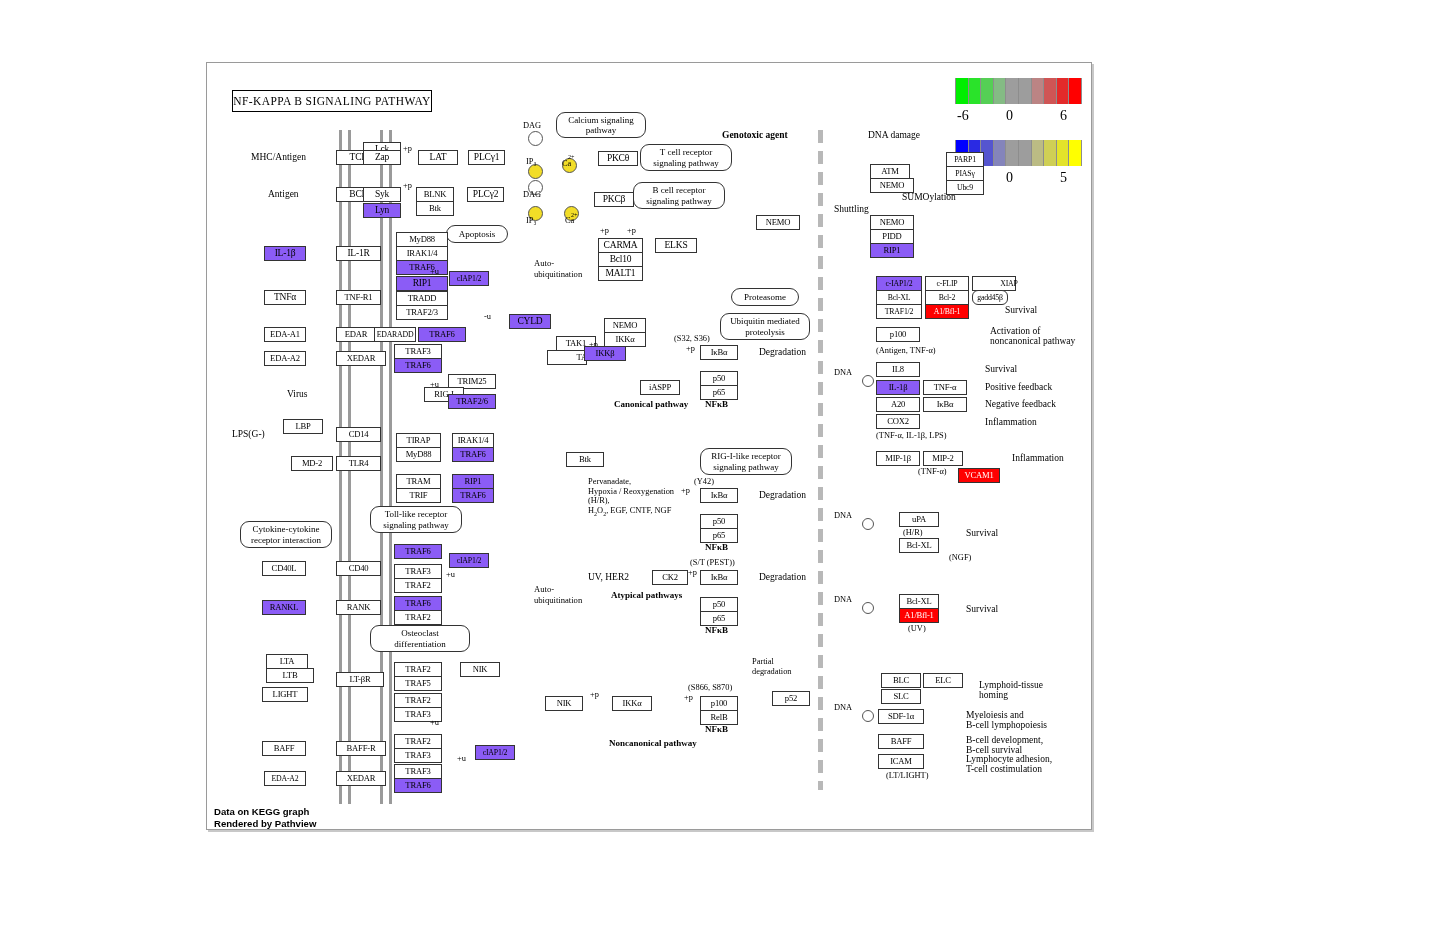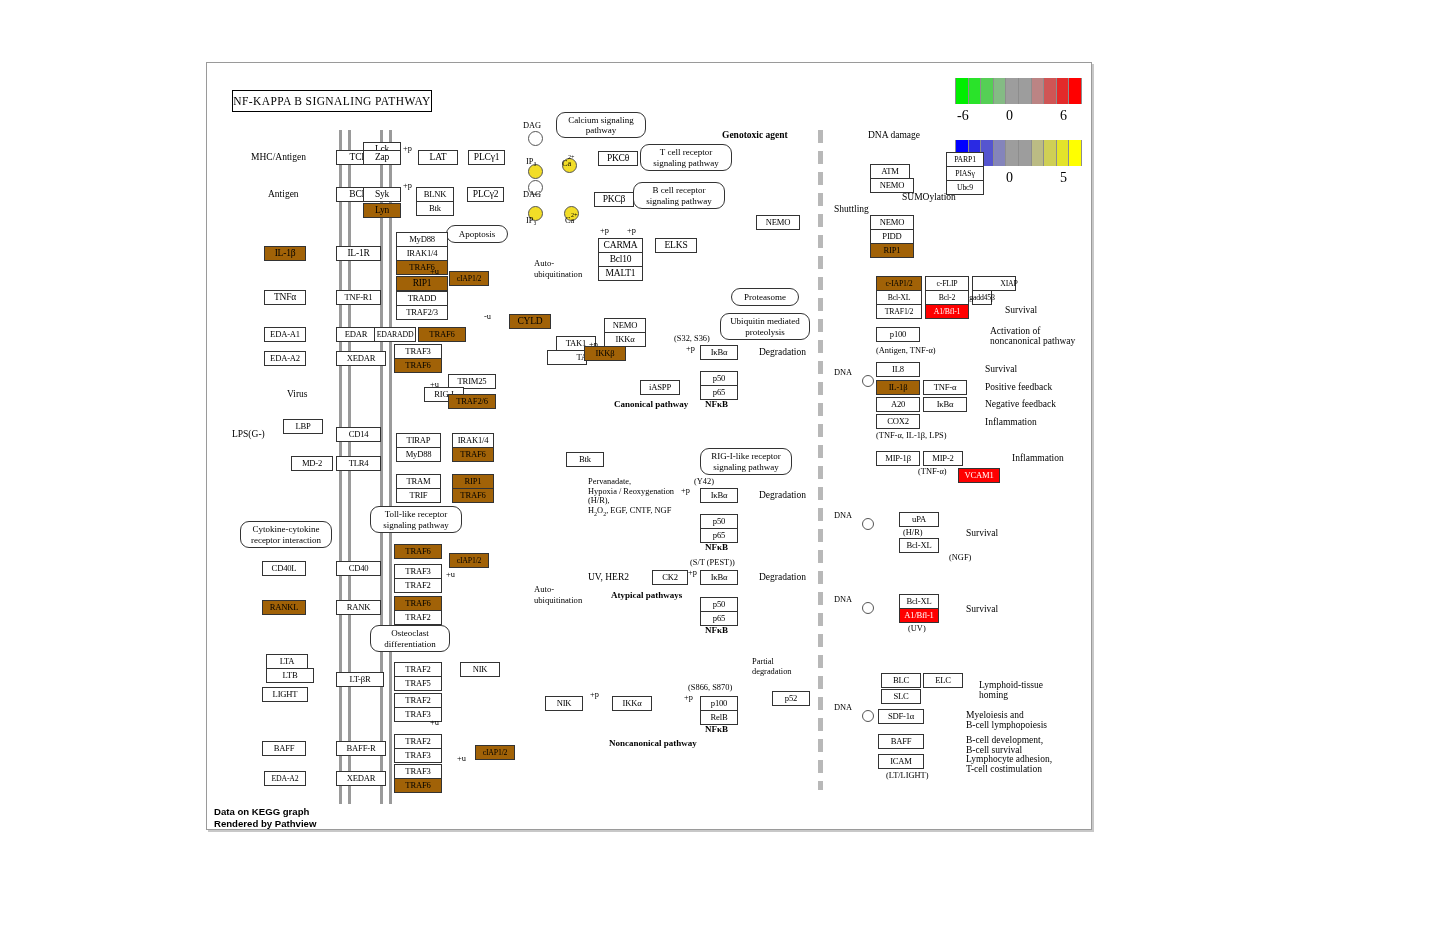--- a/index.html
+++ b/index.html
@@ -8,21 +8,21 @@
   #stage{position:relative;width:1440px;height:940px;background:#fff;}
   #frame{position:absolute;left:206px;top:62px;width:884px;height:766px;
          border:1px solid #9a9a9a;box-shadow:2px 2px 0 #c8c8c8;background:#fff;}
   #svgroot{position:absolute;left:0;top:0;width:1440px;height:940px;pointer-events:none;}
 
   
   .gb{position:absolute;box-sizing:border-box;border:1px solid #333;background:#fff;
       font-family:"Liberation Serif",serif;font-size:9.5px;color:#000;
       display:flex;align-items:center;justify-content:center;line-height:1;
       letter-spacing:-0.2px;white-space:nowrap;height:15px;}
-  .gb.g{background:#a16207;}           
+  .gb.g{background:#8b5cf6;}           
   .gb.r{background:#ff0000;color:#ffffff;}  
   .gb.sm{font-size:8.6px;}
   .gb.xsm{font-size:7.8px;}
 
   
   .cap{position:absolute;box-sizing:border-box;border:1px solid #333;border-radius:9px;
        background:#fff;font-size:9px;color:#000;text-align:center;line-height:10.5px;
        display:flex;align-items:center;justify-content:center;padding:1px 4px;}
 
   
@@ -334,21 +334,21 @@
     </div>
   <div class="cap" style="left:700px;top:448px;width:92px;height:27px;">
     <span>RIG-I-like receptor<br>signaling pathway</span>
     </div>
   <div class="cap" style="left:370px;top:506px;width:92px;height:27px;">
     <span>Toll-like receptor<br>signaling pathway</span>
     </div>
   <div class="cap" style="left:240px;top:521px;width:92px;height:27px;">
     <span>Cytokine-cytokine<br>receptor interaction</span>
     </div>
-  <div class="cap" style="left:370px;top:625px;width:80px;height:27px;">
+  <div class="cap" style="left:370px;top:625px;width:100px;height:27px;">
     <span>Osteoclast<br>differentiation</span>
     </div>
 
   <div class="lb" style="left:251px;top:152px;">MHC/Antigen</div>
   <div class="gb" style="left:336px;top:150px;width:45px;">TCR</div>
   <div class="gb" style="left:363px;top:142px;width:38px;">Lck</div>
   <div class="gb" style="left:363px;top:150px;width:38px;">Zap</div>
   <div class="lb s" style="left:403px;top:144px;">+p</div>
   <div class="gb" style="left:418px;top:150px;width:40px;">LAT</div>
   <div class="gb" style="left:468px;top:150px;width:37px;">PLCγ1</div>
@@ -543,21 +543,21 @@
   <div class="lb s" style="left:834px;top:595px;">DNA</div>
   <div class="dot w" style="left:862px;top:602px;width:10px;height:10px;"></div>
   <div class="lb s" style="left:834px;top:703px;">DNA</div>
   <div class="dot w" style="left:862px;top:710px;width:10px;height:10px;"></div>
 
   <div class="gb g xsm" style="left:876px;top:276px;width:46px;">c-IAP1/2</div>
   <div class="gb xsm" style="left:925px;top:276px;width:44px;">c-FLIP</div>
   <div class="gb xsm" style="left:972px;top:276px;width:44px;padding-left:30px;">XIAP</div>
   <div class="gb xsm" style="left:876px;top:290px;width:46px;">Bcl-XL</div>
   <div class="gb xsm" style="left:925px;top:290px;width:44px;">Bcl-2</div>
-  <div class="gb xsm" style="left:972px;top:290px;width:20px;">gadd45β</div>
+  <div class="gb xsm" style="left:972px;top:290px;width:36px;border-radius:6px;">gadd45β</div>
   <div class="gb xsm" style="left:876px;top:304px;width:46px;">TRAF1/2</div>
   <div class="gb r xsm" style="left:925px;top:304px;width:44px;">A1/Bfl-1</div>
   <div class="lb" style="left:1005px;top:305px;">Survival</div>
   <div class="gb sm" style="left:876px;top:327px;width:44px;">p100</div>
   <div class="lb ml" style="left:990px;top:326px;line-height:10px;">Activation of<br>noncanonical pathway</div>
   <div class="lb s" style="left:876px;top:346px;">(Antigen, TNF-α)</div>
 
   <div class="gb sm" style="left:876px;top:362px;width:44px;">IL8</div>
   <div class="lb" style="left:985px;top:364px;">Survival</div>
   <div class="gb g sm" style="left:876px;top:380px;width:44px;">IL-1β</div>

